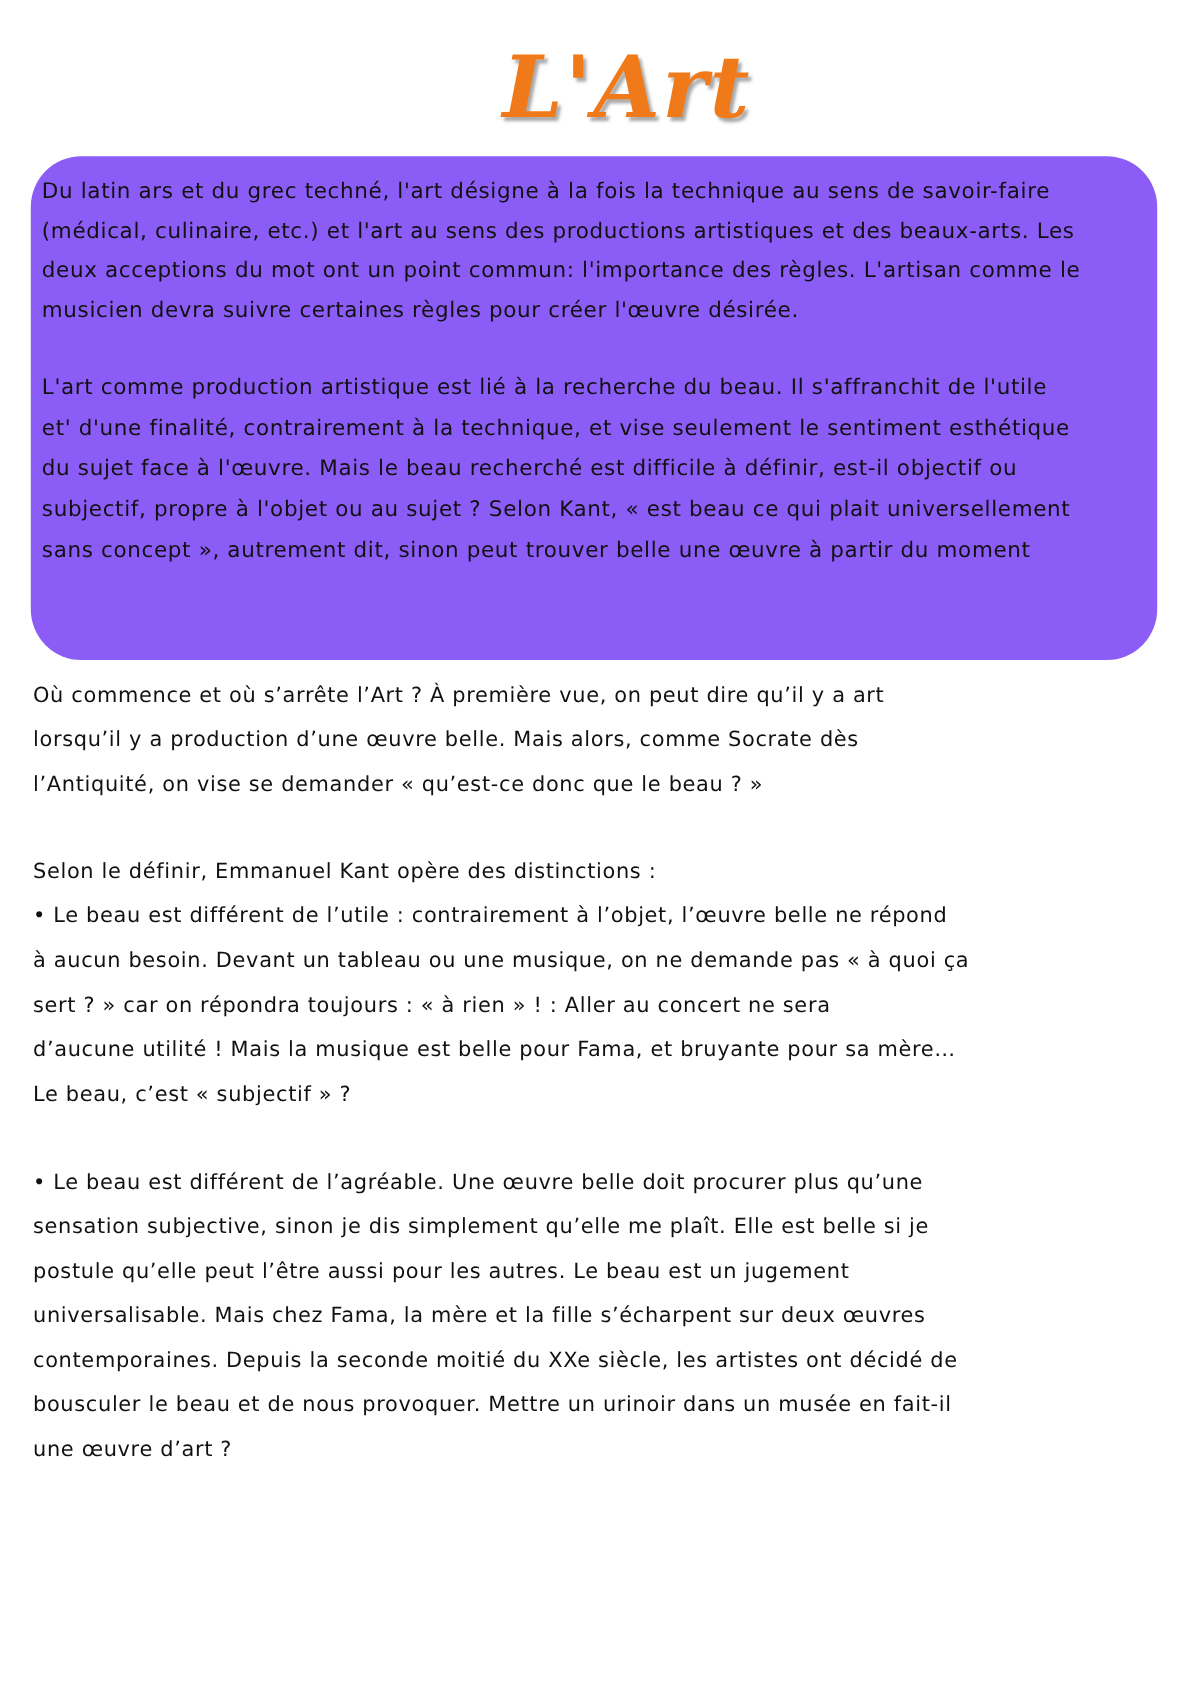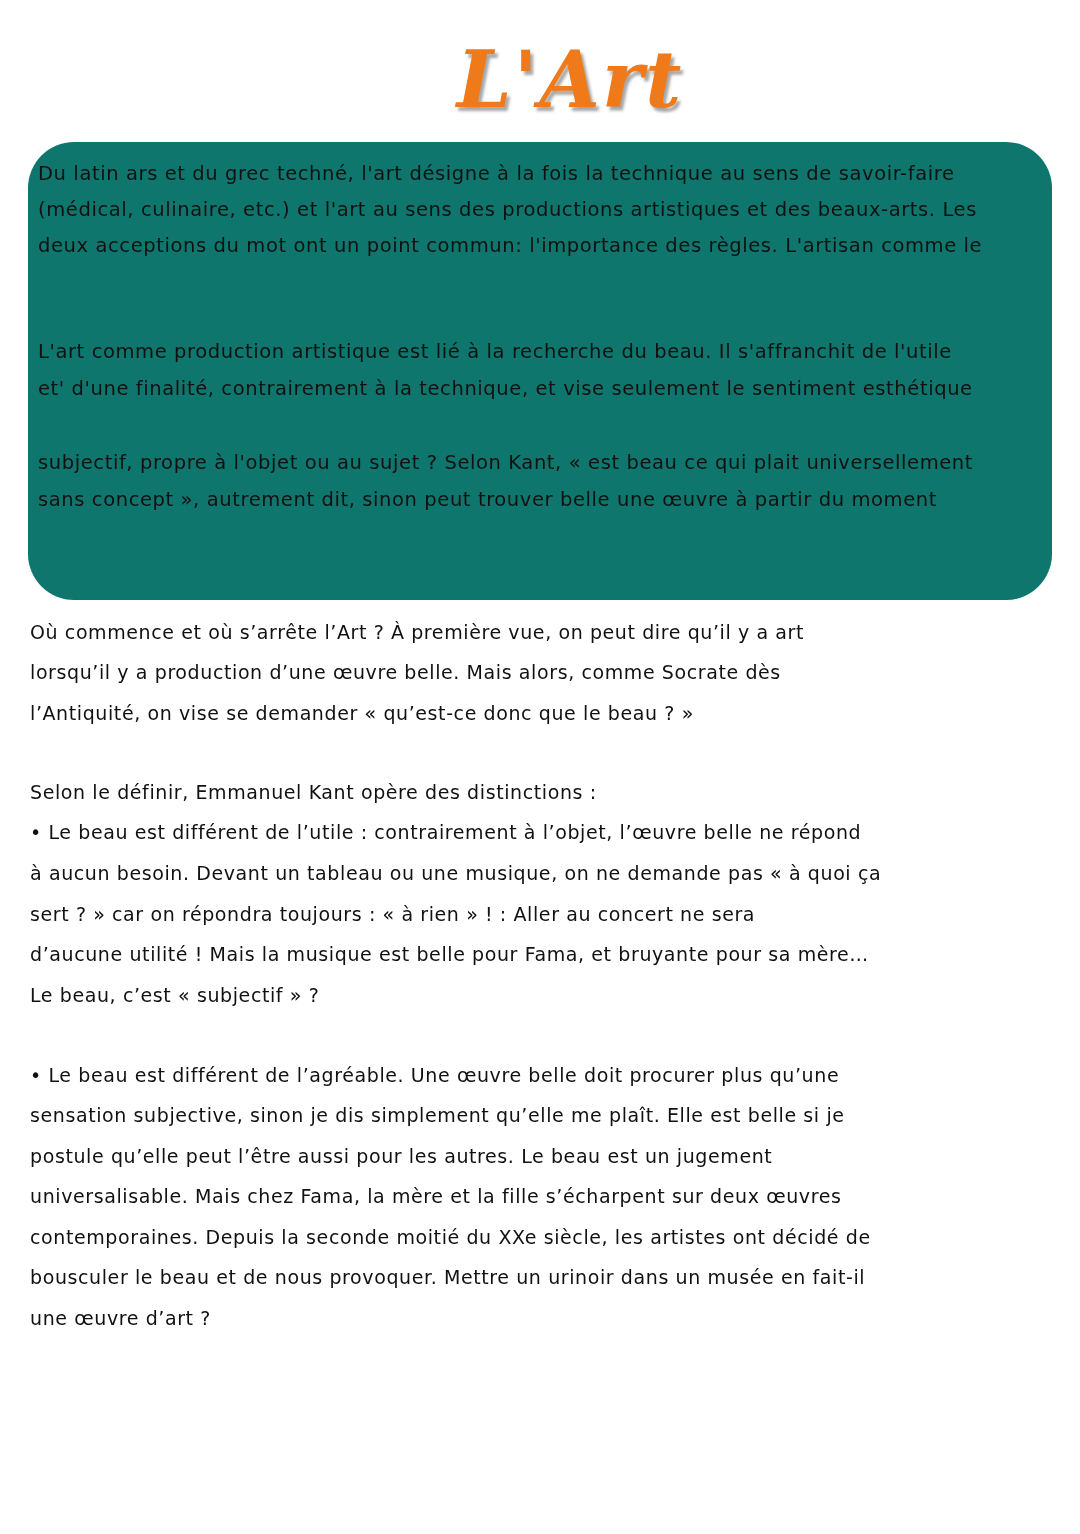--- a/index.html
+++ b/index.html
@@ -6,38 +6,40 @@
   body { width: 1080px; height: 1534px; position: relative; overflow: hidden;
          font-family: "DejaVu Sans", sans-serif; color: #111111; }
   .title {
     position: absolute; left: 0; width: 1080px; top: 30px; text-align: center;
     font-family: "DejaVu Serif", serif; font-style: italic; font-weight: bold;
     font-size: 78px; line-height: 100px; color: #f07a1a;
     text-shadow: 3px 4px 3px rgba(0,0,0,0.35); letter-spacing: 2px; padding-left: 30px;
   }
   .box {
     position: absolute; left: 28px; top: 142px; width: 1024px; height: 458px;
-    background: #0f766e; border-radius: 46px;
+    background: #8b5cf6; border-radius: 46px;
   }
   .line { position: absolute; white-space: nowrap; }
   .box-line { font-size: 19.5px; line-height: 37px; left: 38px; letter-spacing: 0.6px; }
   .body-line { font-size: 19px; line-height: 40px; letter-spacing: 0.6px; }
 </style>
 </head>
 <body>
 
 <div class="title">L'Art</div>
 
 <div class="box">
   <div class="line box-line" style="top:13px;left:10px">Du latin ars et du grec techné, l'art désigne à la fois la technique au sens de savoir-faire</div>
   <div class="line box-line" style="top:49px;left:10px">(médical, culinaire, etc.) et l'art au sens des productions artistiques et des beaux-arts. Les</div>
   <div class="line box-line" style="top:85px;left:10px">deux acceptions du mot ont un point commun: l'importance des règles. L'artisan comme le</div>
+  <div class="line box-line" style="top:121px;left:10px">musicien devra suivre certaines règles pour créer l'œuvre désirée.</div>
 
   <div class="line box-line" style="top:191px;left:10px">L'art comme production artistique est lié à la recherche du beau. Il s'affranchit de l'utile</div>
   <div class="line box-line" style="top:228px;left:10px">et' d'une finalité, contrairement à la technique, et vise seulement le sentiment esthétique</div>
+  <div class="line box-line" style="top:265px;left:10px">du sujet face à l'œuvre. Mais le beau recherché est difficile à définir, est-il objectif ou</div>
   <div class="line box-line" style="top:302px;left:10px">subjectif, propre à l'objet ou au sujet ? Selon Kant, « est beau ce qui plait universellement</div>
   <div class="line box-line" style="top:339px;left:10px">sans concept », autrement dit, sinon peut trouver belle une œuvre à partir du moment</div>
 </div>
 
 <div>
   <div class="line body-line" style="top:612px;left:30px"> Où commence et où s’arrête l’Art ? À première vue, on peut dire qu’il y a art</div>
   <div class="line body-line" style="top:652px;left:30px">lorsqu’il y a production d’une œuvre belle. Mais alors, comme Socrate dès</div>
   <div class="line body-line" style="top:693px;left:30px">l’Antiquité, on vise se demander « qu’est-ce donc que le beau ? »</div>
 
   <div class="line body-line" style="top:772px;left:30px"> Selon le définir, Emmanuel Kant opère des distinctions :</div>

